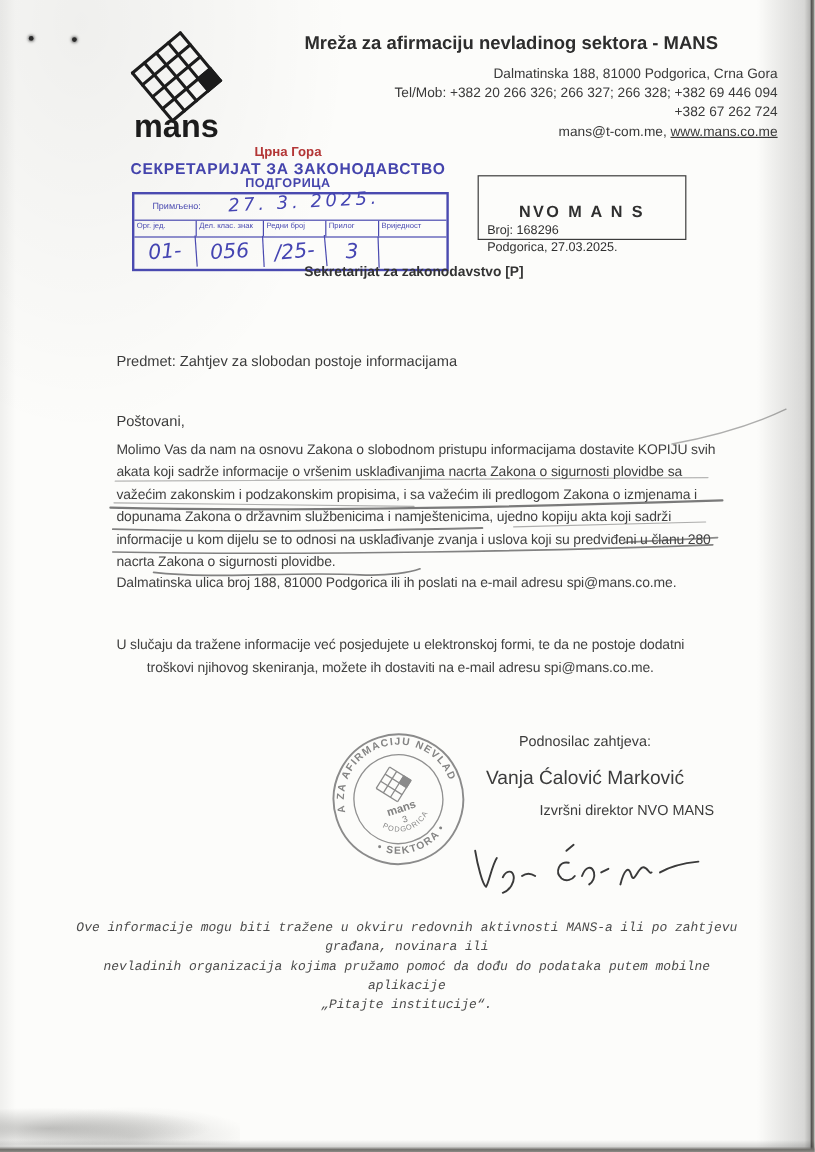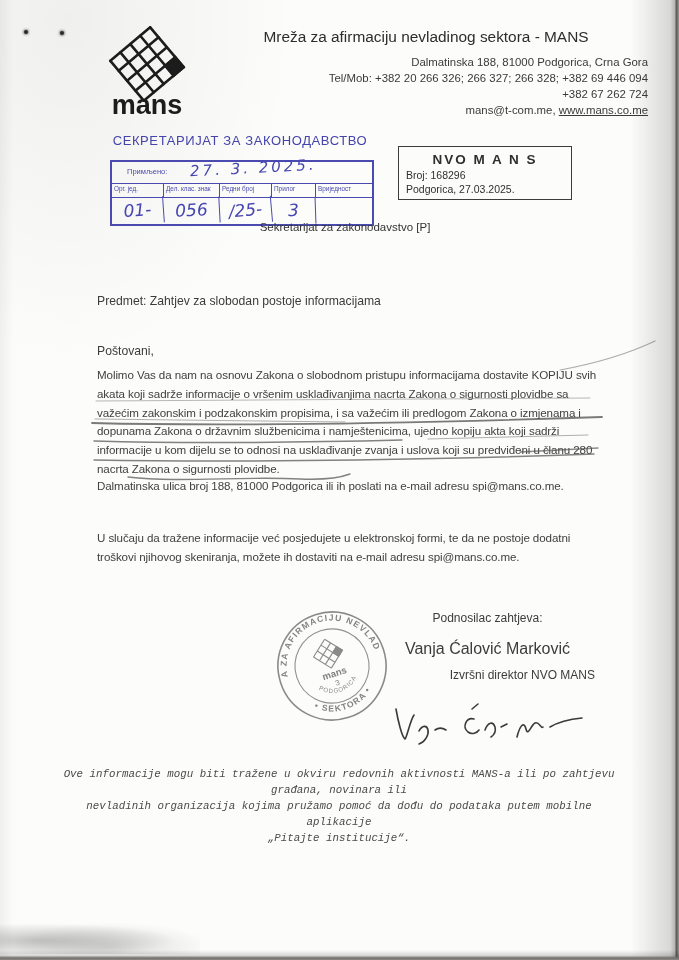--- a/index.html
+++ b/index.html
@@ -6,37 +6,37 @@
   .page{position:relative;width:679px;height:960px;margin:0 auto;overflow:hidden;
         background:
           radial-gradient(ellipse at 10% 2%, rgba(0,0,0,0.05), transparent 26%),
           linear-gradient(to right, rgba(0,0,0,0.05), transparent 2%),
           linear-gradient(to left, rgba(0,0,0,0.06), transparent 7%),
           #fcfcfa;
         font-family:"Liberation Sans",sans-serif;color:#3d3d3d;}
   .abs{position:absolute;}
   .c{text-align:center;}
   .r{text-align:right;}
-  .b{font-weight:normal;}
+  .b{font-weight:bold;}
   .doc{font-size:11.6px;letter-spacing:-0.1px;line-height:18.8px;white-space:nowrap;color:#414141;}
   .addr{font-size:11.4px;line-height:15.6px;color:#3a3a3a;}
   .stampblue{color:#4444ac;}
   .stampred{color:#b33636;}
   .hw{font-family:"DejaVu Sans",sans-serif;font-style:italic;color:#4545b2;}
   .rtable{border:2px solid #4a4ab0;width:260px;}
   .rrow1{position:relative;height:21px;border-bottom:1.5px solid #4a4ab0;}
   .rlabel{position:absolute;left:15px;top:5px;font-size:7.5px;color:#4a4ab0;}
   .rhead,.rvals{display:grid;grid-template-columns:52px 56px 52px 44px 56px;}
   .rhead>div{font-size:6.4px;color:#4a4ab0;border-right:1px solid #4a4ab0;padding:1px 2px;height:11px;overflow:hidden;}
   .rhead>div:last-child,.rvals>div:last-child{border-right:none;}
   .rvals>div{border-right:1px solid #4a4ab0;height:26px;text-align:center;}
   .rhead{border-bottom:1px solid #4a4ab0;}
   .rval{font-size:17px;line-height:24px;}
   .nvobox{border:1.5px solid #3c3c3c;width:172px;height:52px;color:#2f2f2f;}
-  .nvotitle{font-size:13.5px;font-weight:bold;letter-spacing:2px;text-align:center;margin-top:5px;}
+  .nvotitle{font-size:13.5px;font-weight:bold;letter-spacing:2px;text-align:center;margin-top:22px;}
   .nvoline{font-size:10.5px;margin:2px 0 0 7px;}
   .fineprint{font-size:10.8px;font-style:italic;line-height:16px;color:#4a4a4a;font-family:Liberation Mono, monospace;}
   .underlink{text-decoration:underline;}
   .dot{position:absolute;width:4px;height:4px;border-radius:50%;background:#2a2a2a;box-shadow:0 0 2px 1px rgba(60,60,60,.5);}
   .edge-right{position:absolute;top:0;right:0;width:49px;height:100%;
      background:linear-gradient(to right, transparent, rgba(0,0,0,0.10) 82%, rgba(0,0,0,0.25) 92%, #54524f 94%, #9a9892 100%);}
   .edge-bottom{position:absolute;left:0;bottom:0;width:100%;height:10px;
      background:linear-gradient(to bottom, transparent, rgba(0,0,0,0.15) 55%, #72706c 80%, #8d8b86 100%);}
   .smudge{position:absolute;left:0;bottom:6px;width:200px;height:34px;
      background:radial-gradient(ellipse at 20% 60%, rgba(90,90,88,0.35), transparent 60%),
@@ -62,21 +62,23 @@
 
   <div class="abs c b" style="left:200px;top:28px;width:452px;font-size:15.4px;color:#2d2d2d;">Mreža za afirmaciju nevladinog sektora - MANS</div>
   <div class="abs r addr" style="left:250px;top:55px;width:398px;">Dalmatinska 188, 81000 Podgorica, Crna Gora</div>
   <div class="abs r addr" style="left:250px;top:71px;width:398px;">Tel/Mob: +382 20 266 326; 266 327; 266 328; +382 69 446 094</div>
   <div class="abs r addr" style="left:250px;top:87px;width:398px;">+382 67 262 724</div>
   <div class="abs r addr" style="left:250px;top:103px;width:398px;">
     <span>mans@t-com.me,</span>
     <span class="underlink">www.mans.co.me</span>
   </div>
 
+  <div class="abs c b stampred" style="left:95px;top:121px;width:290px;font-size:11px;">Црна Гора</div>
   <div class="abs c b stampblue" style="left:80px;top:133px;width:320px;font-size:13px;letter-spacing:0.6px;">СЕКРЕТАРИЈАТ ЗА ЗАКОНОДАВСТВО</div>
+  <div class="abs c b stampblue" style="left:95px;top:147px;width:290px;font-size:10.5px;letter-spacing:0.5px;">ПОДГОРИЦА</div>
 
   <div class="abs rtable" style="left:110px;top:160px;">
     <div class="rrow1">
       <span class="rlabel">Примљено:</span>
       <span class="hw abs" style="left:78px;top:-3px;font-size:15px;letter-spacing:3px;transform:rotate(-3deg);">27. 3. 2025.</span>
     </div>
     <div class="rhead">
       <div>Орг. јед.</div>
       <div>Дел. клас. знак</div>
       <div>Редни број</div>
@@ -109,21 +111,21 @@
     <div>važećim zakonskim i podzakonskim propisima, i sa važećim ili predlogom Zakona o izmjenama i</div>
     <div>dopunama Zakona o državnim službenicima i namještenicima, ujedno kopiju akta koji sadrži</div>
     <div>informacije u kom dijelu se to odnosi na usklađivanje zvanja i uslova koji su predviđeni u članu 280</div>
     <div>nacrta Zakona o sigurnosti plovidbe.</div>
   </div>
 
   <div class="abs doc" style="left:97px;top:477px;">
     <div>Dalmatinska ulica broj 188, 81000 Podgorica ili ih poslati na e-mail adresu spi@mans.co.me.</div>
   </div>
 
-  <div class="abs doc" style="left:97px;top:529px;">
+  <div class="abs doc" style="left:97px;top:529px;text-align:center;">
     <div>U slučaju da tražene informacije već posjedujete u elektronskoj formi, te da ne postoje dodatni</div>
     <div>troškovi njihovog skeniranja, možete ih dostaviti na e-mail adresu spi@mans.co.me.</div>
   </div>
 
   <svg class="abs" style="left:0;top:0;" width="679" height="960" viewBox="0 0 679 960">
     <g fill="none" stroke="#4f4f4f" stroke-linecap="round">
       <path d="M 560 370 C 598 363 632 352 655 341" stroke-width="1.2" opacity="0.45"></path>
       <path d="M 96 401 L 590 398" stroke-width="1" opacity="0.4"></path>
       <path d="M 92 423 C 250 427 450 422 602 417" stroke-width="1.8" opacity="0.75"></path>
       <path d="M 95 419 L 345 422" stroke-width="1" opacity="0.45"></path>

